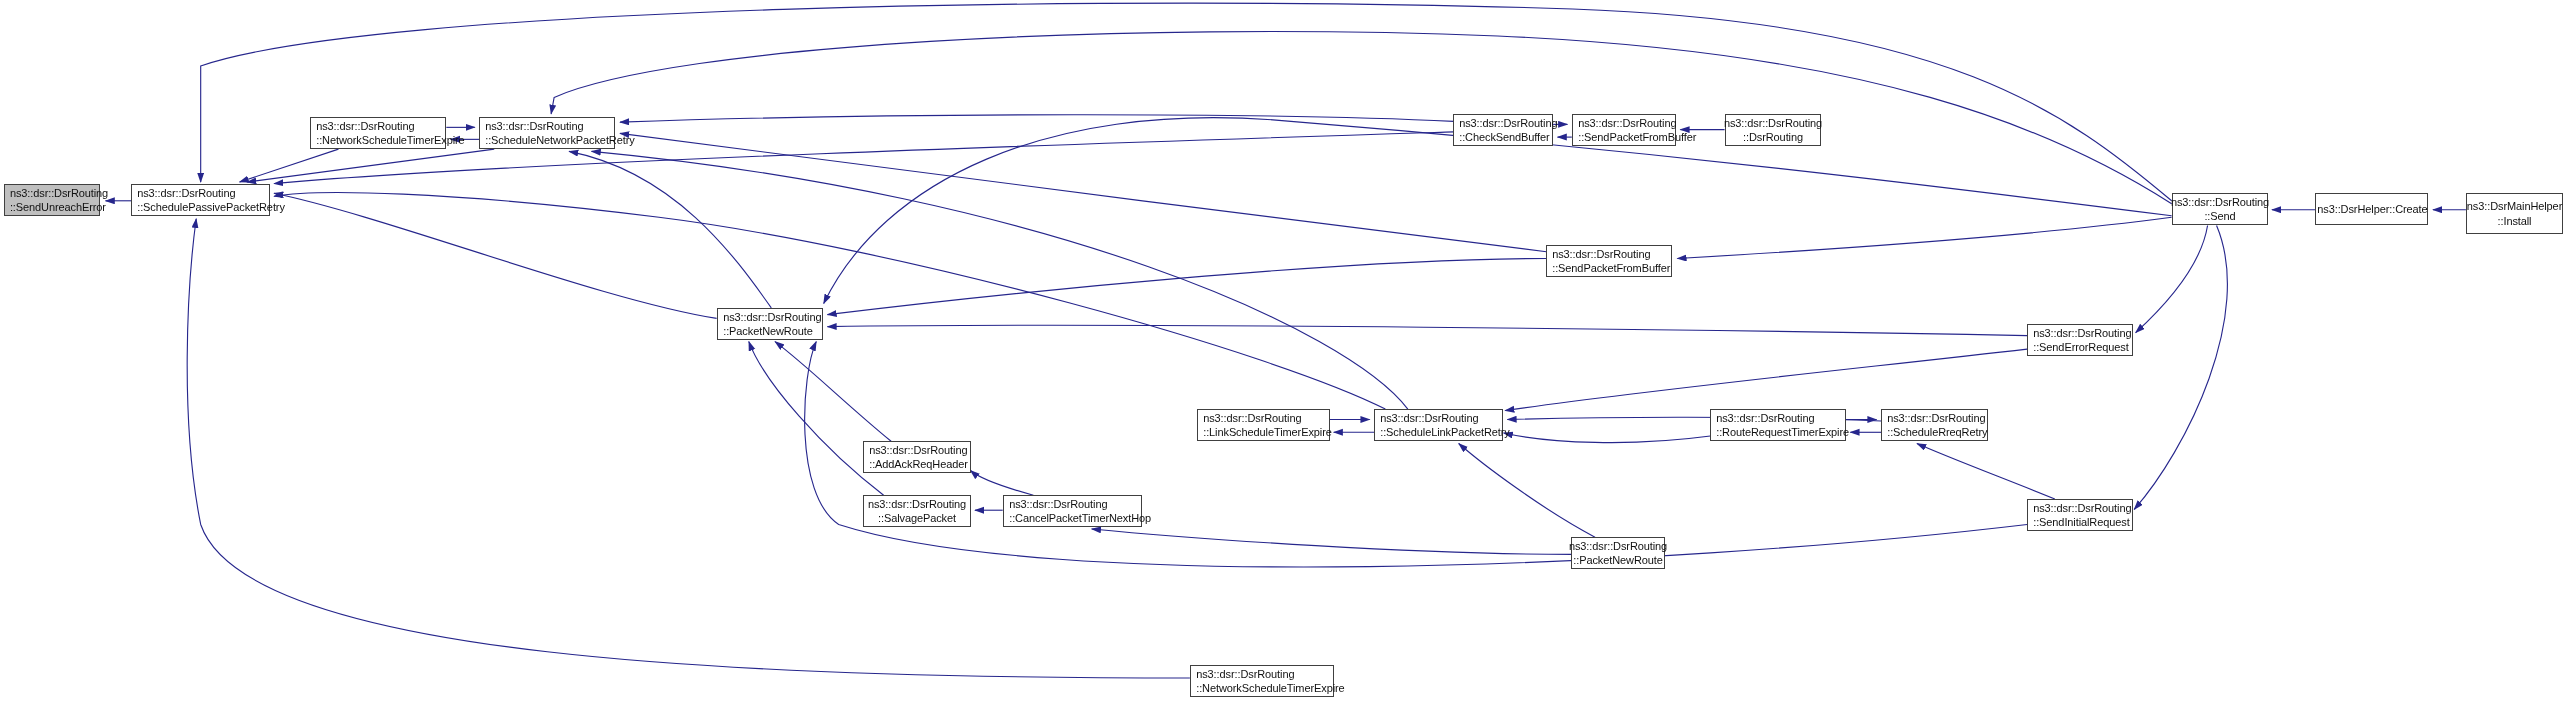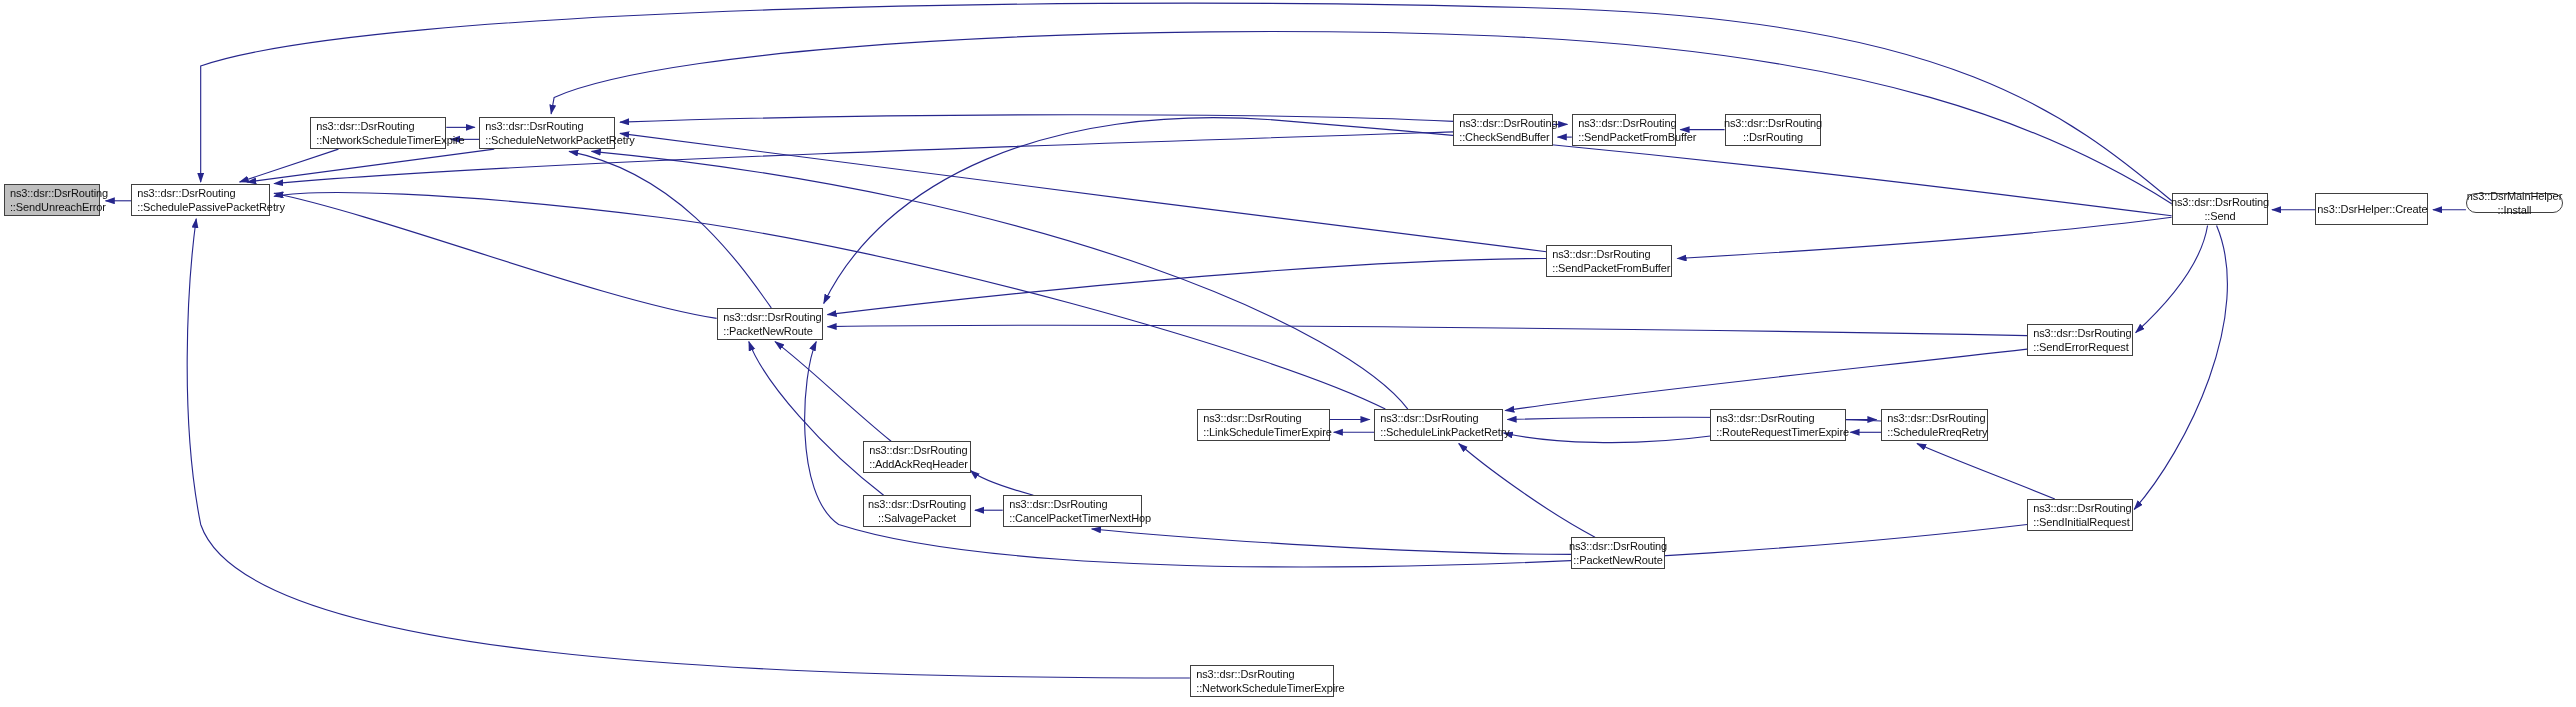--- a/index.html
+++ b/index.html
@@ -138,21 +138,21 @@
         <span class="ln">ns3::dsr::DsrRouting</span>
         <span class="ln">::DsrRouting</span>
       </div>
       <div class="node center" style="left: 2172px; top: 193px; width: 96px; height: 32px;">
         <span class="ln">ns3::dsr::DsrRouting</span>
         <span class="ln">::Send</span>
       </div>
       <div class="node center single" style="left: 2315px; top: 193px; width: 113px; height: 32px; padding-left: 7px;">
         <span class="ln">ns3::DsrHelper::Create</span>
       </div>
-      <div class="node center" style="left: 2466px; top: 193px; width: 97px; height: 20px; border-radius: 12px;">
+      <div class="node center" style="left: 2466px; top: 193px; width: 97px; height: 41px;">
         <span class="ln">ns3::DsrMainHelper</span>
         <span class="ln">::Install</span>
       </div>
       <div class="node" style="left: 1546px; top: 245px; width: 126px; height: 32px;">
         <span class="ln">ns3::dsr::DsrRouting</span>
         <span class="ln">::SendPacketFromBuffer</span>
       </div>
       <div class="node" style="left: 717px; top: 308px; width: 106px; height: 32px;">
         <span class="ln">ns3::dsr::DsrRouting</span>
         <span class="ln">::PacketNewRoute</span>

